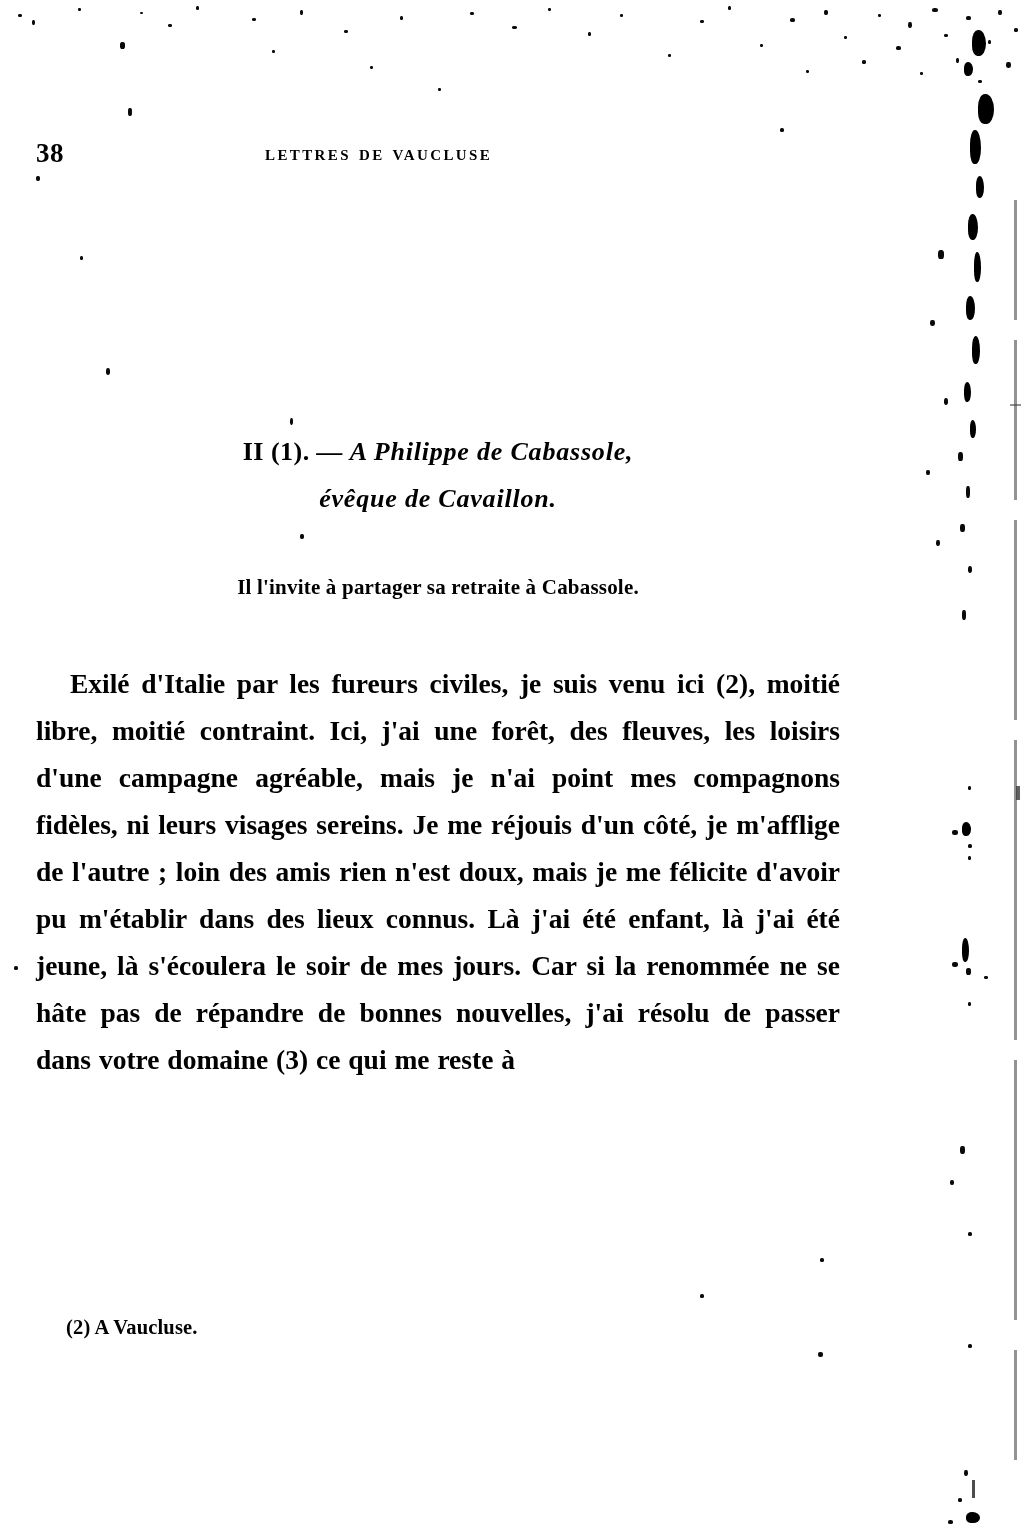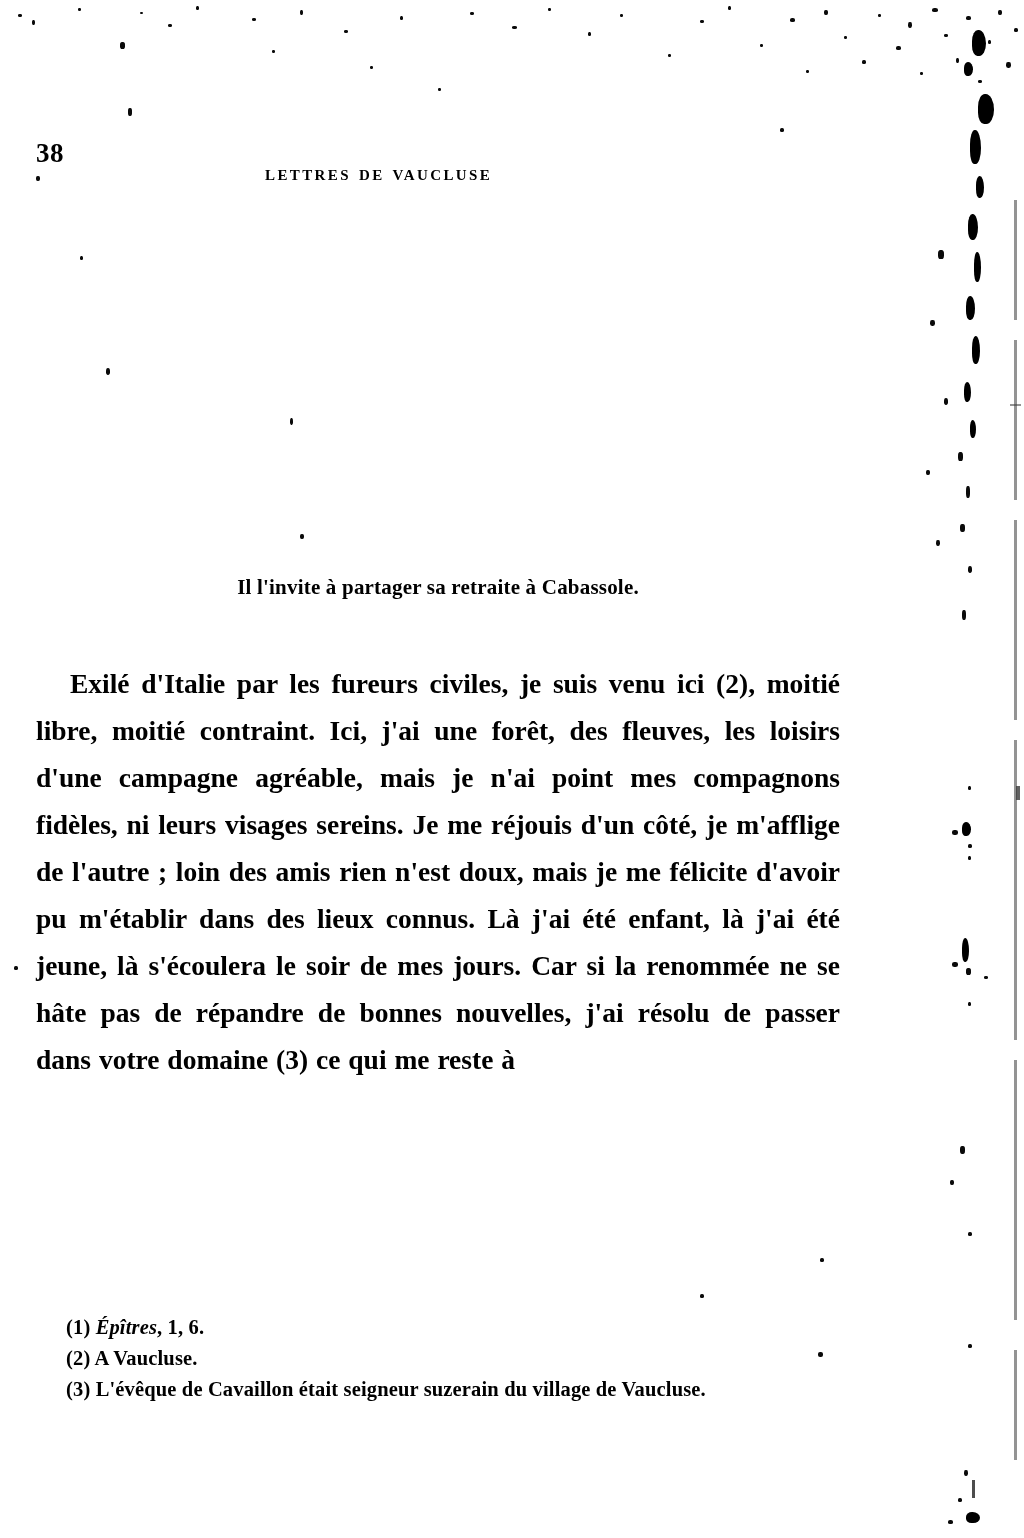--- a/index.html
+++ b/index.html
@@ -38,21 +38,20 @@
   .running-title {
     position: absolute;
     left: 265px;
     top: 2px;
     font-size: 22px;
     font-weight: 700;
     letter-spacing: 2.4px;
     line-height: 30px;
     font-variant: small-caps;
     text-transform: lowercase;
-    margin-top: 20px;
   }
 
   
   .body-col {
     position: absolute;
     left: 36px;
     width: 804px;
   }
   .para {
     font-size: 27.5px;
@@ -249,33 +248,36 @@
     <span class="speck" style="left:700px;top:1294px;width:4px;height:4px"></span>
     <span class="speck" style="left:820px;top:1258px;width:4px;height:4px"></span>
   </div>
 
   <div class="head-row">
     <div class="folio">38</div>
     <div class="running-title">LETTRES DE VAUCLUSE</div>
   </div>
 
 
+  <div class="letter-heading">
+    <span class="lh-line1">
+      <span class="lh-num">II (1).</span>
+      <span class="lh-dash">—</span>
+      <span class="lh-title">A Philippe de Cabassole,</span>
+    </span>
+    <span class="lh-line2">
+      <span class="lh-title">évêque de Cavaillon.</span>
+    </span>
+  </div>
 
   <div class="letter-argument">Il l'invite à partager sa retraite à Cabassole.</div>
 
   <div class="body-col" id="para-main">
     <p class="para opening">Exilé d'Italie par les fureurs civiles, je suis venu ici (2), moitié libre, moitié contraint. Ici, j'ai une forêt, des fleuves, les loisirs d'une campagne agréable, mais je n'ai point mes compagnons fidèles, ni leurs visages sereins. Je me réjouis d'un côté, je m'afflige de l'autre ; loin des amis rien n'est doux, mais je me félicite d'avoir pu m'établir dans des lieux connus. Là j'ai été enfant, là j'ai été jeune, là s'écoulera le soir de mes jours. Car si la renommée ne se hâte pas de répandre de bonnes nouvelles, j'ai résolu de passer dans votre domaine (3) ce qui me reste à</p>
   </div>
 
   <div class="footnotes">
-    <p class="fn">
-      <span>(1)</span>
-      <span class="fn-em">Épîtres</span><span>, 1, 6.</span>
-    </p>
     <p class="fn">
       <span>(2)</span><span> A Vaucluse.</span>
     </p>
-    <p class="fn">
-      <span>(3)</span><span> L'évêque de Cavaillon était seigneur suzerain du village de Vaucluse.</span>
-    </p>
   </div>
 
 </div>
 
 </body></html>

